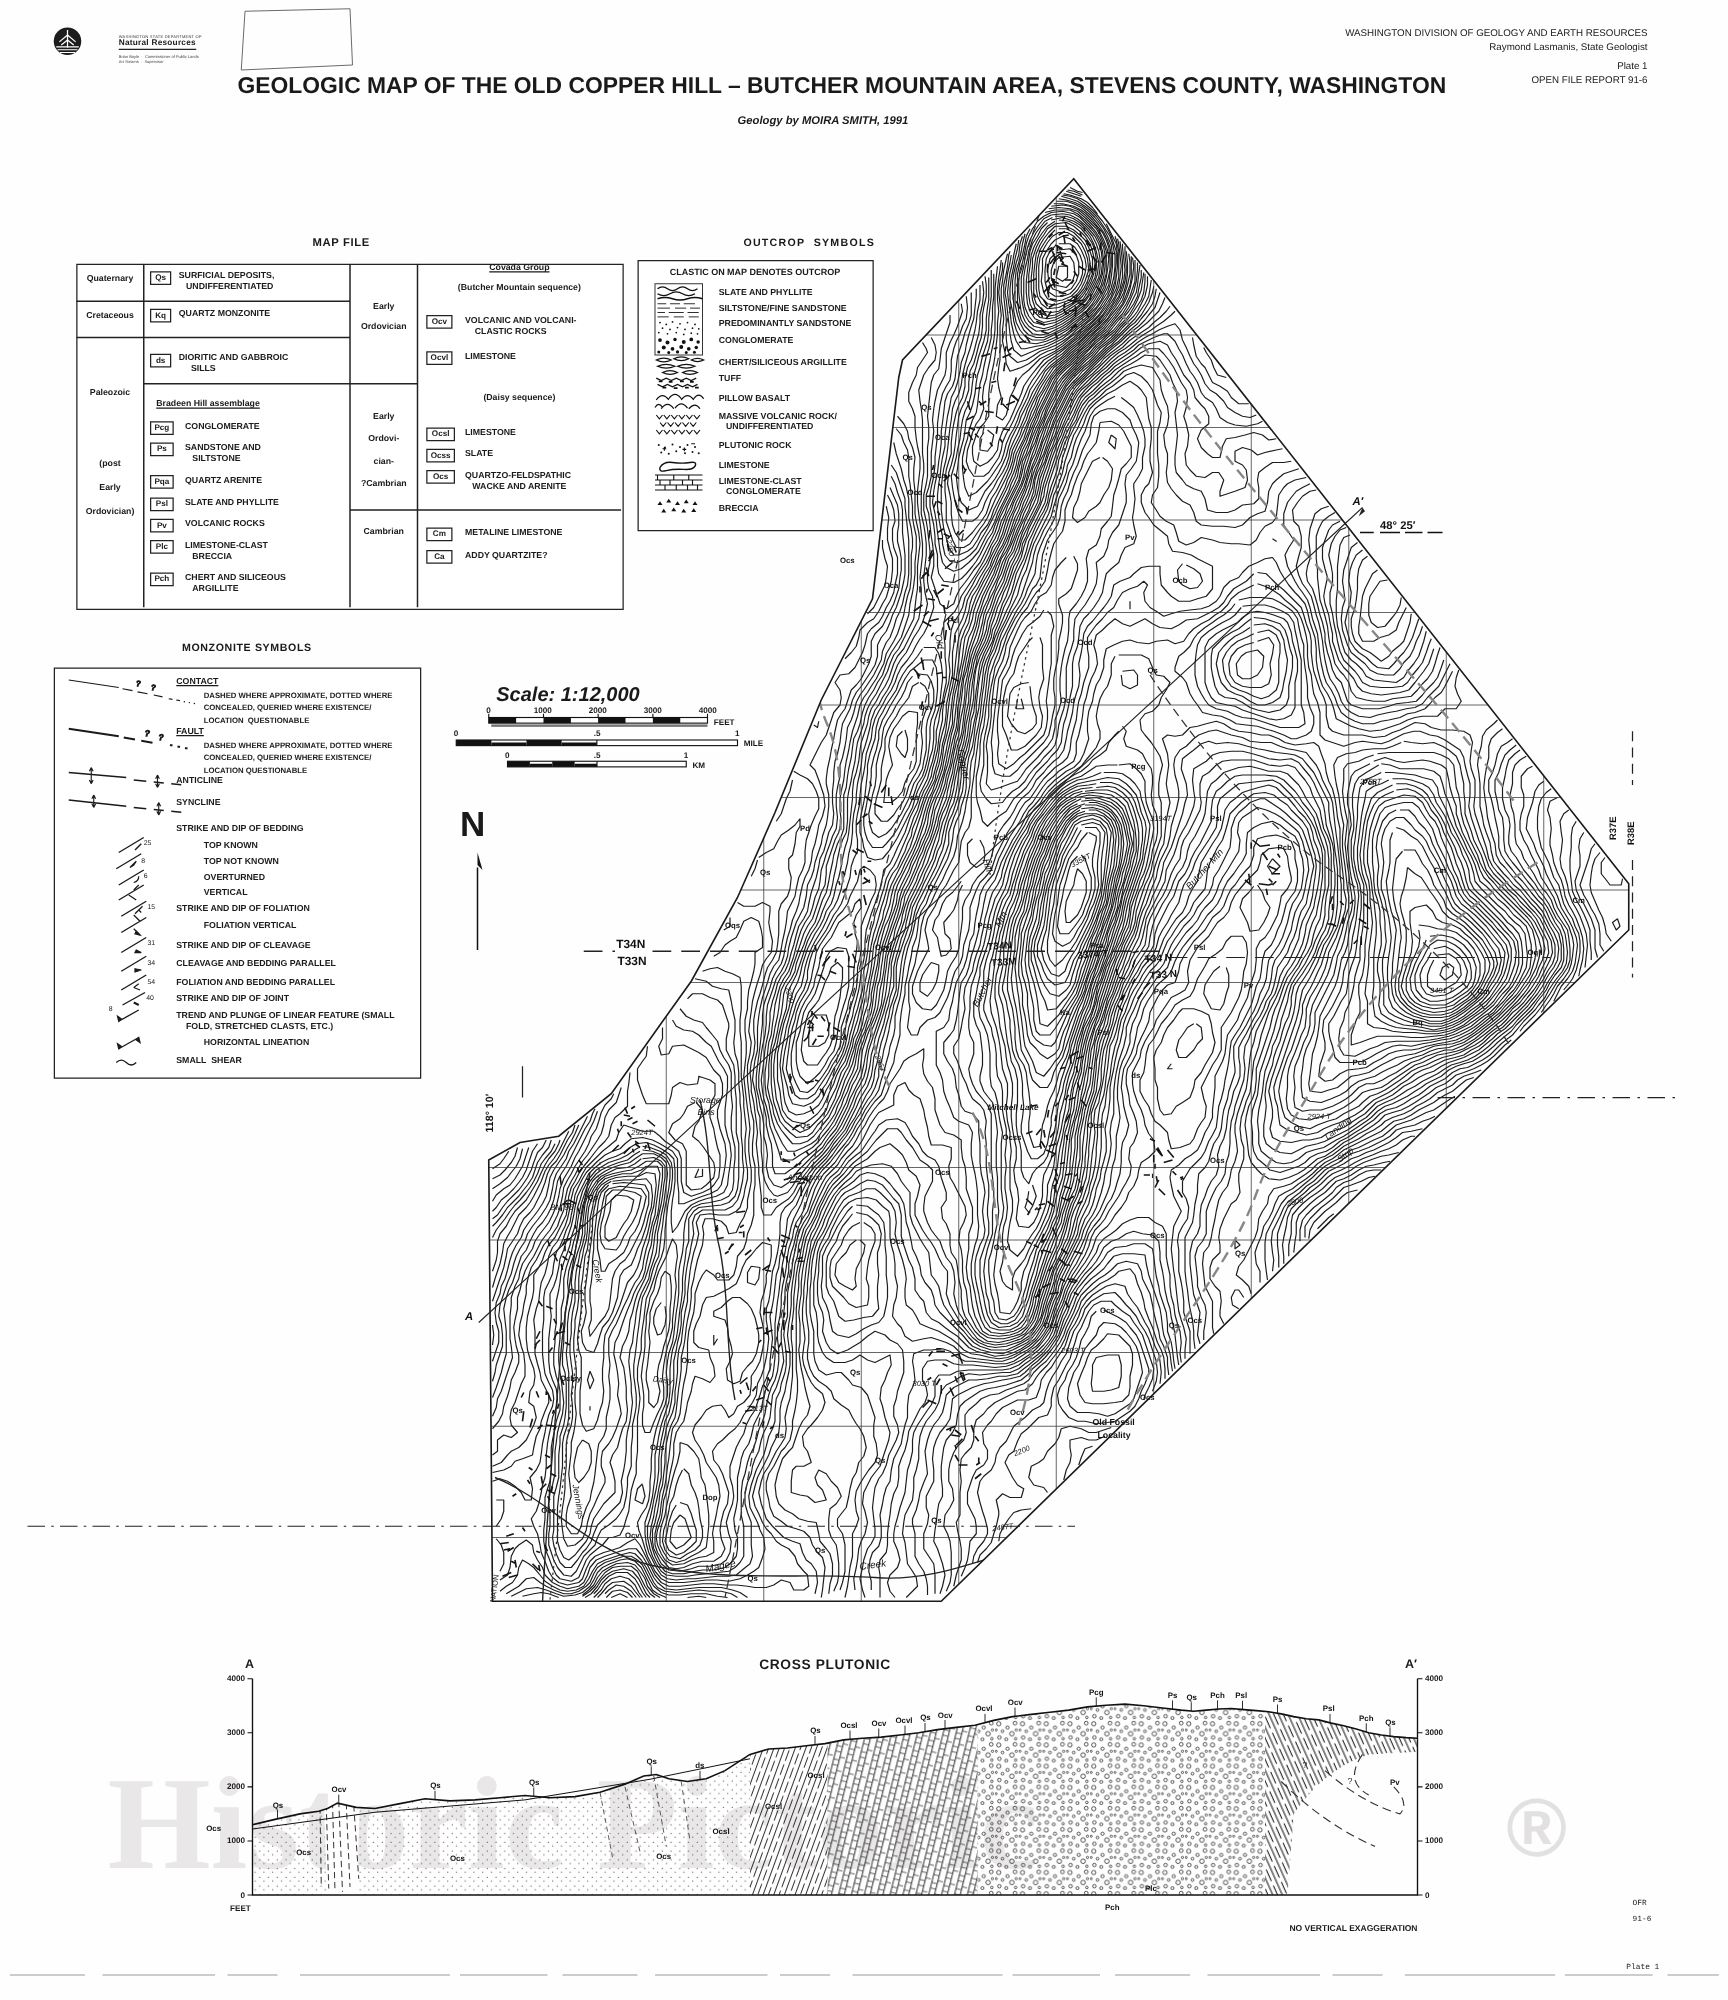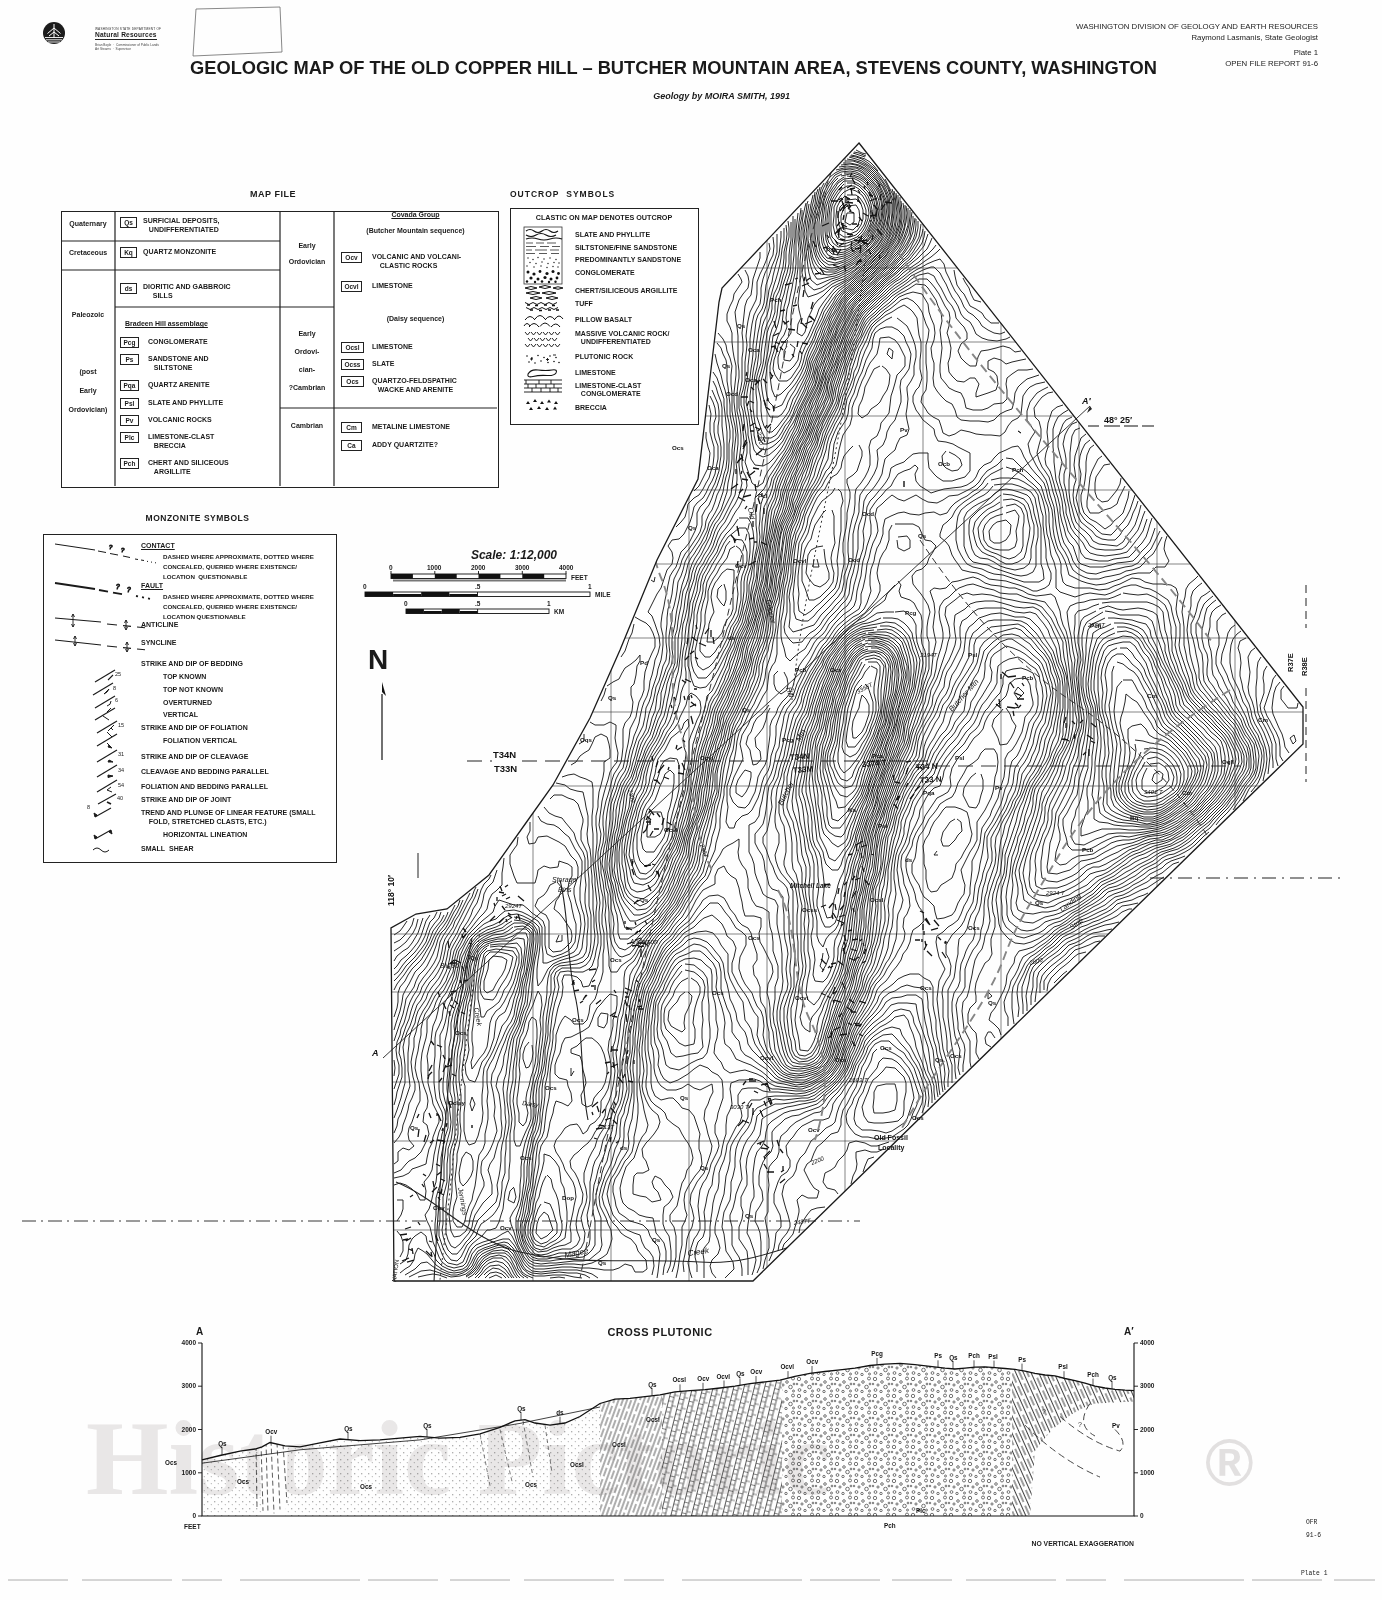--- a/index.html
+++ b/index.html
@@ -683,21 +683,21 @@
 <div class="abs b" style="left:95px;top:31px;font-size:6.6px;letter-spacing:.2px;border-bottom:1px solid #222;padding-bottom:1px;">Natural Resources</div>
 <div class="abs" style="left:95px;top:42.5px;font-size:3.2px;color:#444;">Brian Boyle &nbsp;·&nbsp; Commissioner of Public Lands</div>
 <div class="abs" style="left:95px;top:46.5px;font-size:3.2px;color:#444;">Art Stearns &nbsp;·&nbsp; Supervisor</div>
 
 <svg class="abs" style="left:190px;top:5px" width="96" height="55" viewBox="0 0 96 55">
  <path d="M6 4 L90 2 L92 47 L3 51 Z" fill="none" stroke="#6a6a6a" stroke-width="0.8"></path>
 </svg>
 
 <div class="abs b" style="left:190px;top:57px;font-size:18.3px;letter-spacing:0px;white-space:nowrap;">GEOLOGIC MAP OF THE OLD COPPER HILL – BUTCHER MOUNTAIN AREA, STEVENS COUNTY, WASHINGTON</div>
 
-<div class="abs b i" style="left:590px;top:91px;width:200px;font-size:9px;text-align:right;">Geology by MOIRA SMITH, 1991</div>
+<div class="abs b i" style="left:590px;top:91px;width:200px;font-size:9px;text-align:left;">Geology by MOIRA SMITH, 1991</div>
 
 <div class="abs" style="right:64px;top:22px;font-size:7.8px;text-align:right;line-height:1.35;">WASHINGTON DIVISION OF GEOLOGY AND EARTH RESOURCES<br>Raymond Lasmanis, State Geologist</div>
 
 <div class="abs" style="right:64px;top:48px;font-size:7.8px;text-align:right;line-height:1.35;">Plate 1<br>OPEN FILE REPORT 91-6</div>
 
 <div class="abs b" style="left:173px;top:189px;width:200px;font-size:9px;text-align:center;letter-spacing:.5px;">MAP FILE</div>
 
 <div class="legbox" style="left:61px;top:211px;width:436px;height:275px;"></div>
 <svg class="abs" style="left:61px;top:211px" width="436" height="275" viewBox="0 0 436 275">
  <path d="M54 0 L54 275 M219 0 L219 275 M273 0 L273 275" stroke="#222" stroke-width="1.2" fill="none"></path>
@@ -757,21 +757,21 @@
 
 <div class="abs b" style="left:341px;top:376px;width:21px;height:9px;border:1px solid #222;font-size:6.5px;text-align:center;line-height:9px;">Ocs</div>
 <div class="abs b" style="left:372px;top:377px;font-size:7px;line-height:1.25;">QUARTZO-FELDSPATHIC<br>&nbsp;&nbsp;&nbsp;WACKE AND ARENITE</div>
 
 <div class="abs b" style="left:341px;top:422px;width:19px;height:9px;border:1px solid #222;font-size:6.5px;text-align:center;line-height:9px;">Cm</div>
 <div class="abs b" style="left:372px;top:423px;font-size:7px;">METALINE LIMESTONE</div>
 
 <div class="abs b" style="left:341px;top:440px;width:19px;height:9px;border:1px solid #222;font-size:6.5px;text-align:center;line-height:9px;">Ca</div>
 <div class="abs b" style="left:372px;top:441px;font-size:7px;">ADDY QUARTZITE?</div>
 
-<div class="abs b" style="left:510px;top:189px;width:190px;font-size:8.5px;text-align:left;letter-spacing:1px;">OUTCROP&nbsp; SYMBOLS</div>
+<div class="abs b" style="left:510px;top:189px;width:190px;font-size:8.5px;text-align:right;letter-spacing:1px;">OUTCROP&nbsp; SYMBOLS</div>
 
 <div class="legbox" style="left:510px;top:208px;width:187px;height:215px;border-width:1.2px;"></div>
 <div class="abs b" style="left:513px;top:213px;width:182px;font-size:7.2px;text-align:center;">CLASTIC ON MAP DENOTES OUTCROP</div>
 
 <svg class="abs" style="left:520px;top:225px" width="50" height="195" viewBox="0 0 50 195">
  <rect x="4" y="2" width="38" height="57" fill="none" stroke="#333" stroke-width="0.8"></rect>
  <g stroke="#111" fill="none" stroke-width="1.1">
   <path d="M6 6 q4 -3 8 0 q4 3 8 0 q4 -3 8 0 q4 3 8 0 M6 10 q5 3 10 0 q5 -3 10 0 q5 3 10 0 M6 14 q6 -2 12 0 q6 2 12 0 q6 -2 12 0"></path>
  </g>
  <g stroke="#111" fill="none" stroke-width="0.7">
@@ -979,21 +979,21 @@
 <div class="abs b" style="left:141px;top:724px;font-size:7px;">STRIKE AND DIP OF FOLIATION</div>
 <div class="abs b" style="left:163px;top:737px;font-size:7px;">FOLIATION VERTICAL</div>
 <div class="abs b" style="left:141px;top:753px;font-size:7px;">STRIKE AND DIP OF CLEAVAGE</div>
 <div class="abs b" style="left:141px;top:768px;font-size:7px;">CLEAVAGE AND BEDDING PARALLEL</div>
 <div class="abs b" style="left:141px;top:783px;font-size:7px;">FOLIATION AND BEDDING PARALLEL</div>
 <div class="abs b" style="left:141px;top:796px;font-size:7px;">STRIKE AND DIP OF JOINT</div>
 <div class="abs b" style="left:141px;top:808px;font-size:7px;line-height:1.3;">TREND AND PLUNGE OF LINEAR FEATURE (SMALL<br>&nbsp;&nbsp;&nbsp;&nbsp;FOLD, STRETCHED CLASTS, ETC.)</div>
 <div class="abs b" style="left:163px;top:831px;font-size:7px;">HORIZONTAL LINEATION</div>
 <div class="abs b" style="left:141px;top:845px;font-size:7px;">SMALL&nbsp; SHEAR</div>
 
-<div class="abs b i" style="left:397px;top:548px;width:160px;font-size:12px;text-align:right;">Scale: 1:12,000</div>
+<div class="abs b i" style="left:397px;top:548px;width:160px;font-size:16px;text-align:left;">Scale: 1:12,000</div>
 <svg class="abs" style="left:355px;top:560px" width="270" height="65" viewBox="0 0 270 65">
 
  <g font-family="Liberation Sans,sans-serif" font-size="6.5" font-weight="bold" fill="#1a1a1a">
   <text x="34" y="10">0</text>
         <text x="72" y="10">1000</text>
         <text x="116" y="10">2000</text>
         <text x="160" y="10">3000</text>
         <text x="204" y="10">4000</text>
  </g>
  <g>

